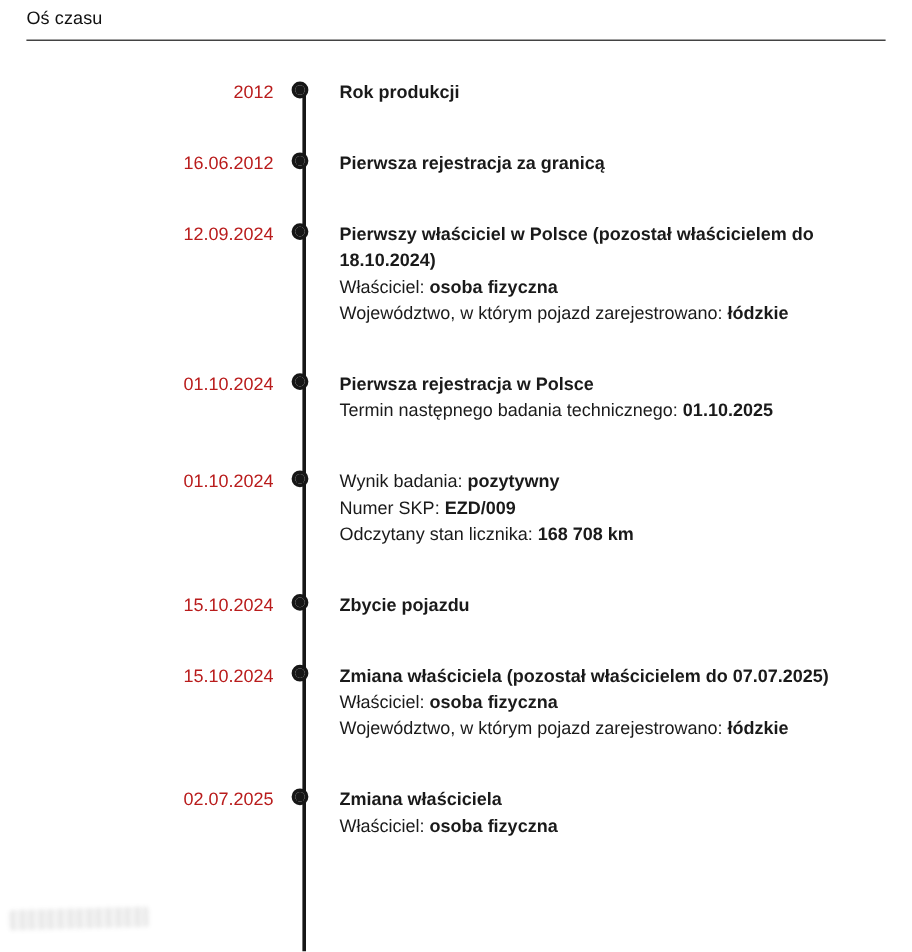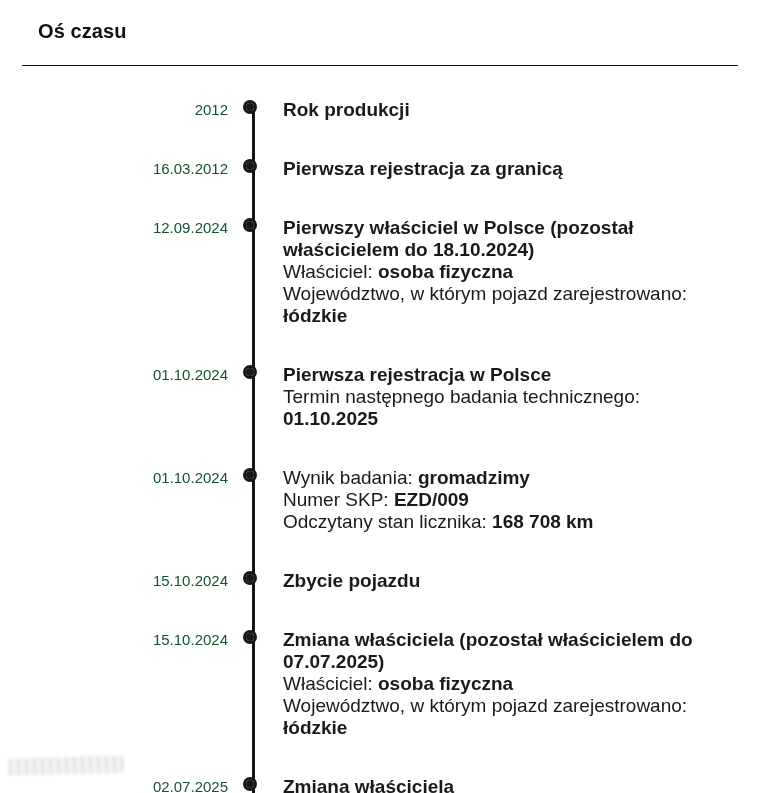--- a/index.html
+++ b/index.html
@@ -12,59 +12,59 @@
   }
   .page { position: relative; width: 760px; height: 793px; overflow: hidden; background: #fff; }
 
   
   .header {
     margin: 0 22px;
     padding: 5px 0 7px 0;
     border-bottom: 1.5px solid #161616;
   }
   .header h1 {
-    margin: 16px;
-    font-size: 20px;
+    margin: 0;
+    font-size: 15px;
     line-height: 21px;
-    font-weight: 700;
+    font-weight: 400;
     color: #111;
     letter-spacing: 0.1px;
   }
 
   
   .timeline { position: relative; margin-top: 33px; }
   .timeline-axis {
     position: absolute;
     left: 251.5px; top: 11px;
     width: 3px; height: 1200px;
     background: #161616;
   }
   .entry { display: flex; margin-bottom: 37px; position: relative; }
   .entry-date {
     width: 228px;
     text-align: right;
     font-size: 15px;
     line-height: 22px;
     white-space: nowrap;
-    color: #14532d;
+    color: #b91c1c;
   }
   .marker-col { width: 55px; position: relative; flex: 0 0 55px; }
   .marker {
     position: absolute; left: 15px; top: 1px;
     width: 14px; height: 14px;
     border: 3px solid #161616;
     border-radius: 50%;
     background: #ffffff;
     display: flex; align-items: center; justify-content: center;
     z-index: 2;
   }
   .marker .dot { width: 8px; height: 8px; border-radius: 50%; background: #161616; }
   .content {
     width: 448px;
-    font-size: 19px;
+    font-size: 15px;
     line-height: 22px;
   }
   .content p { margin: 0; }
   .entry-title { font-weight: 700; }
   .line b { font-weight: 700; }
 
   
   .watermark {
     position: absolute;
     left: 8px; top: 757px;
@@ -98,21 +98,21 @@
       <span class="marker">
               <span class="dot"></span>
             </span>
     </div>
     <div class="content">
       <p class="entry-title">Rok produkcji</p>
     </div>
   </div>
 
   <div class="entry">
-    <div class="entry-date">16.03.2012</div>
+    <div class="entry-date">16.06.2012</div>
     <div class="marker-col">
       <span class="marker">
               <span class="dot"></span>
             </span>
     </div>
     <div class="content">
       <p class="entry-title">Pierwsza rejestracja za granicą</p>
     </div>
   </div>
 
@@ -144,21 +144,21 @@
   </div>
 
   <div class="entry">
     <div class="entry-date">01.10.2024</div>
     <div class="marker-col">
       <span class="marker">
               <span class="dot"></span>
             </span>
     </div>
     <div class="content">
-    <p class="line"><span>Wynik badania:</span> <b>gromadzimy</b></p>
+    <p class="line"><span>Wynik badania:</span> <b>pozytywny</b></p>
             <p class="line"><span>Numer SKP:</span> <b>EZD/009</b></p>
             <p class="line"><span>Odczytany stan licznika:</span> <b>168 708 km</b></p>
           </div>
   </div>
 
   <div class="entry">
     <div class="entry-date">15.10.2024</div>
     <div class="marker-col">
       <span class="marker">
               <span class="dot"></span>

